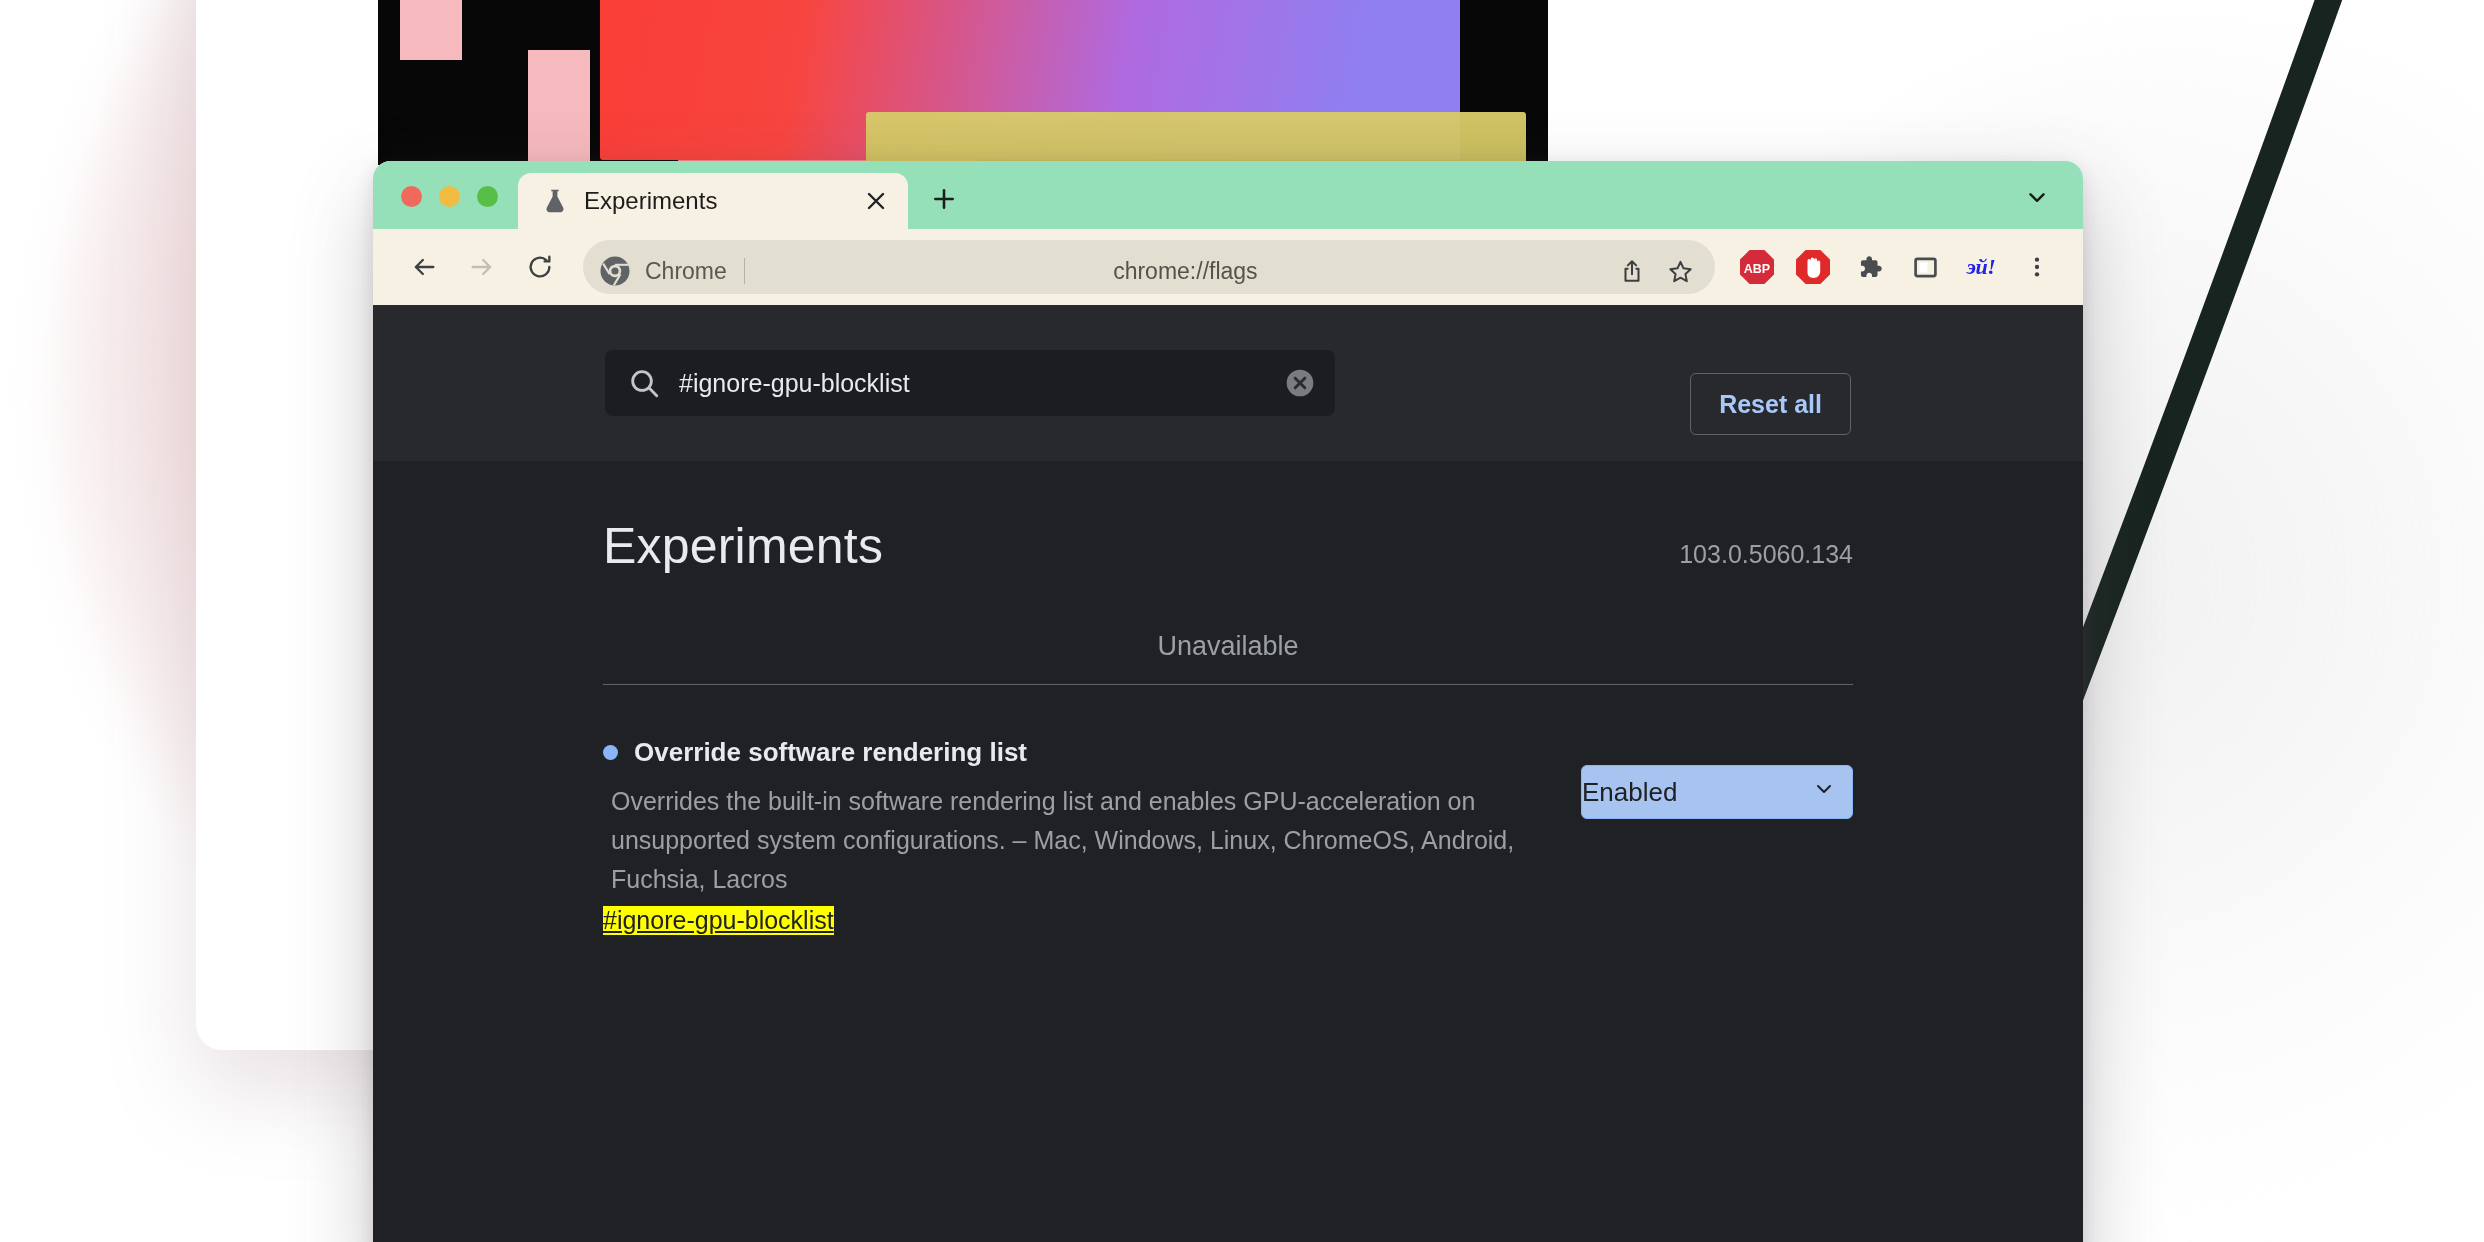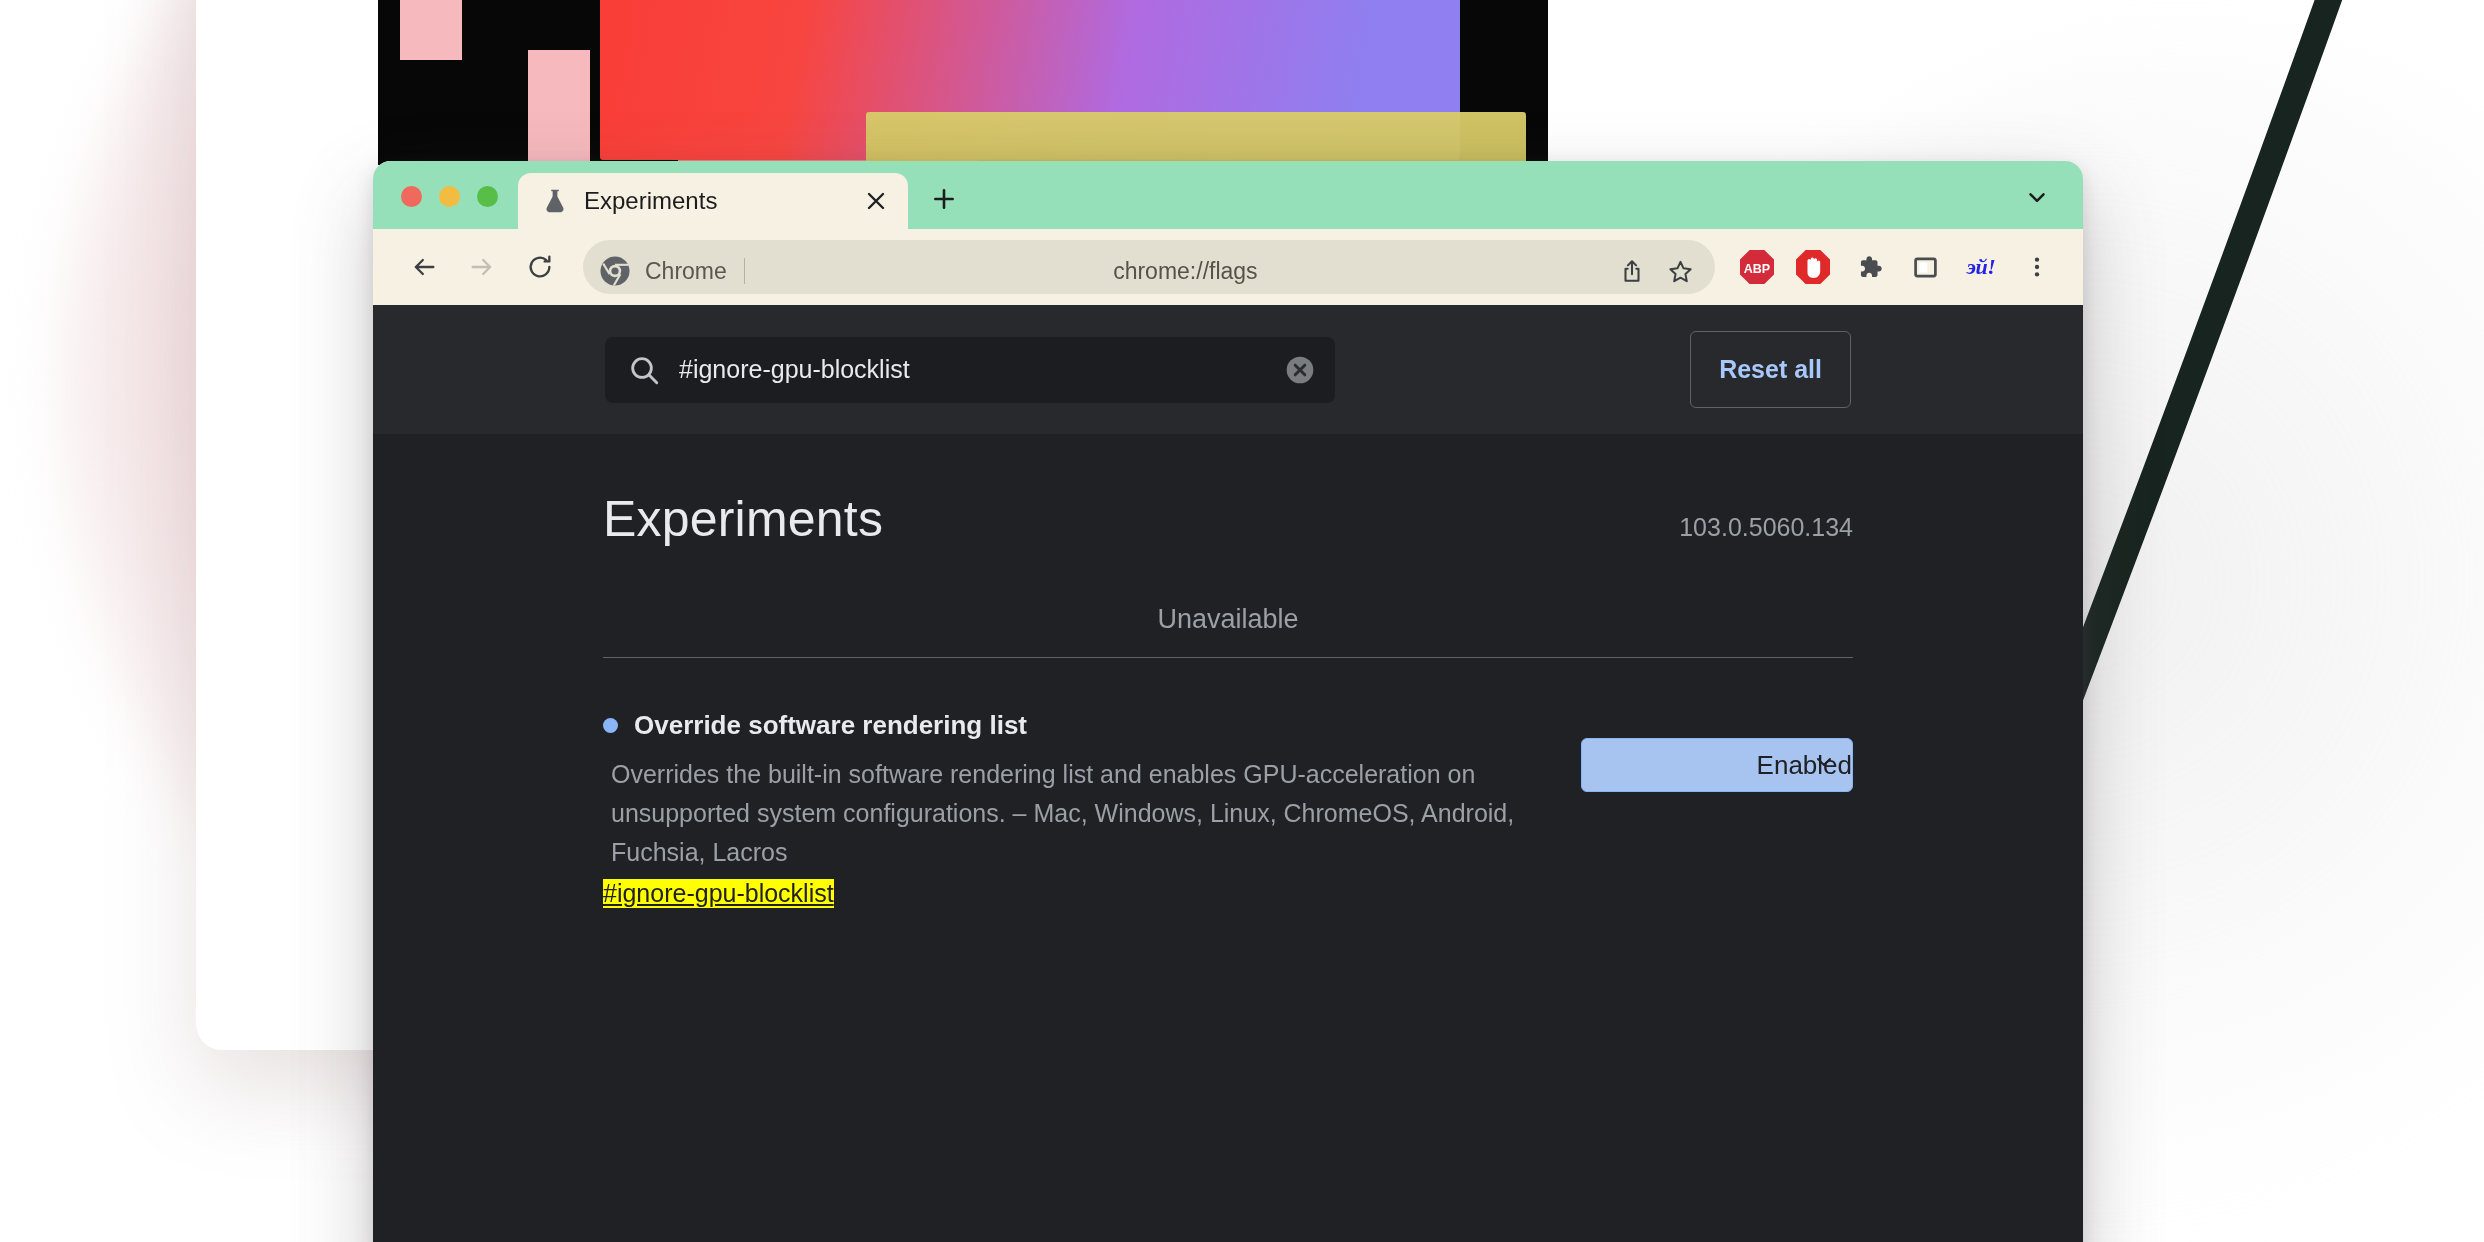--- a/index.html
+++ b/index.html
@@ -200,29 +200,29 @@
   .flagsearch input {
     flex: 1 1 auto;
     background: transparent; border: none; outline: none;
     color: #e8eaed; font-size: 25px;
     font-family: "Liberation Sans", sans-serif;
     min-width: 0;
   }
   .clear-btn { width: 38px; height: 38px; display: flex; align-items: center; justify-content: center; flex: 0 0 38px; }
   .reset-all {
     margin-left: auto; margin-right: 232px;
-    height: 77px;
+    height: 62px;
     padding: 0 28px;
     background: #28292c;
     border: 1px solid #5f6368;
     border-radius: 6px;
     color: #a8c7fa;
     font-size: 25px; font-weight: bold;
     font-family: "Liberation Sans", sans-serif;
-    display: flex; align-items: center; justify-content: center;
+    display: flex; align-items: center; justify-content: center; margin-top: 42px;
   }
 
   .page-body { padding: 0 0 0 0; }
   .content {
     width: 1250px;
     margin: 0 auto;
     padding-top: 56px;
   }
   .title-row { display: flex; align-items: flex-end; }
   .page-title { font-size: 50px; color: #e8eaed; font-weight: normal; letter-spacing: .2px; }
@@ -272,21 +272,21 @@
     color: #202124;
     background: #ffff00;
     text-decoration: underline;
   }
   .flag-select-wrap { flex: 0 0 auto; padding-top: 28px; }
   .flag-select {
     width: 272px; height: 54px;
     background: #a7c3f0;
     border: 1px solid #8ab4f8;
     border-radius: 6px;
-    display: flex; align-items: center; justify-content: flex-end;
+    display: flex; align-items: center; justify-content: flex-start;
     position: relative;
     color: #202124;
     font-size: 26px;
   }
   .flag-select .chev { position: absolute; right: 16px; top: 50%; transform: translateY(-50%); }
 </style>
 </head>
 <body>
 
 <div id="desktop">

